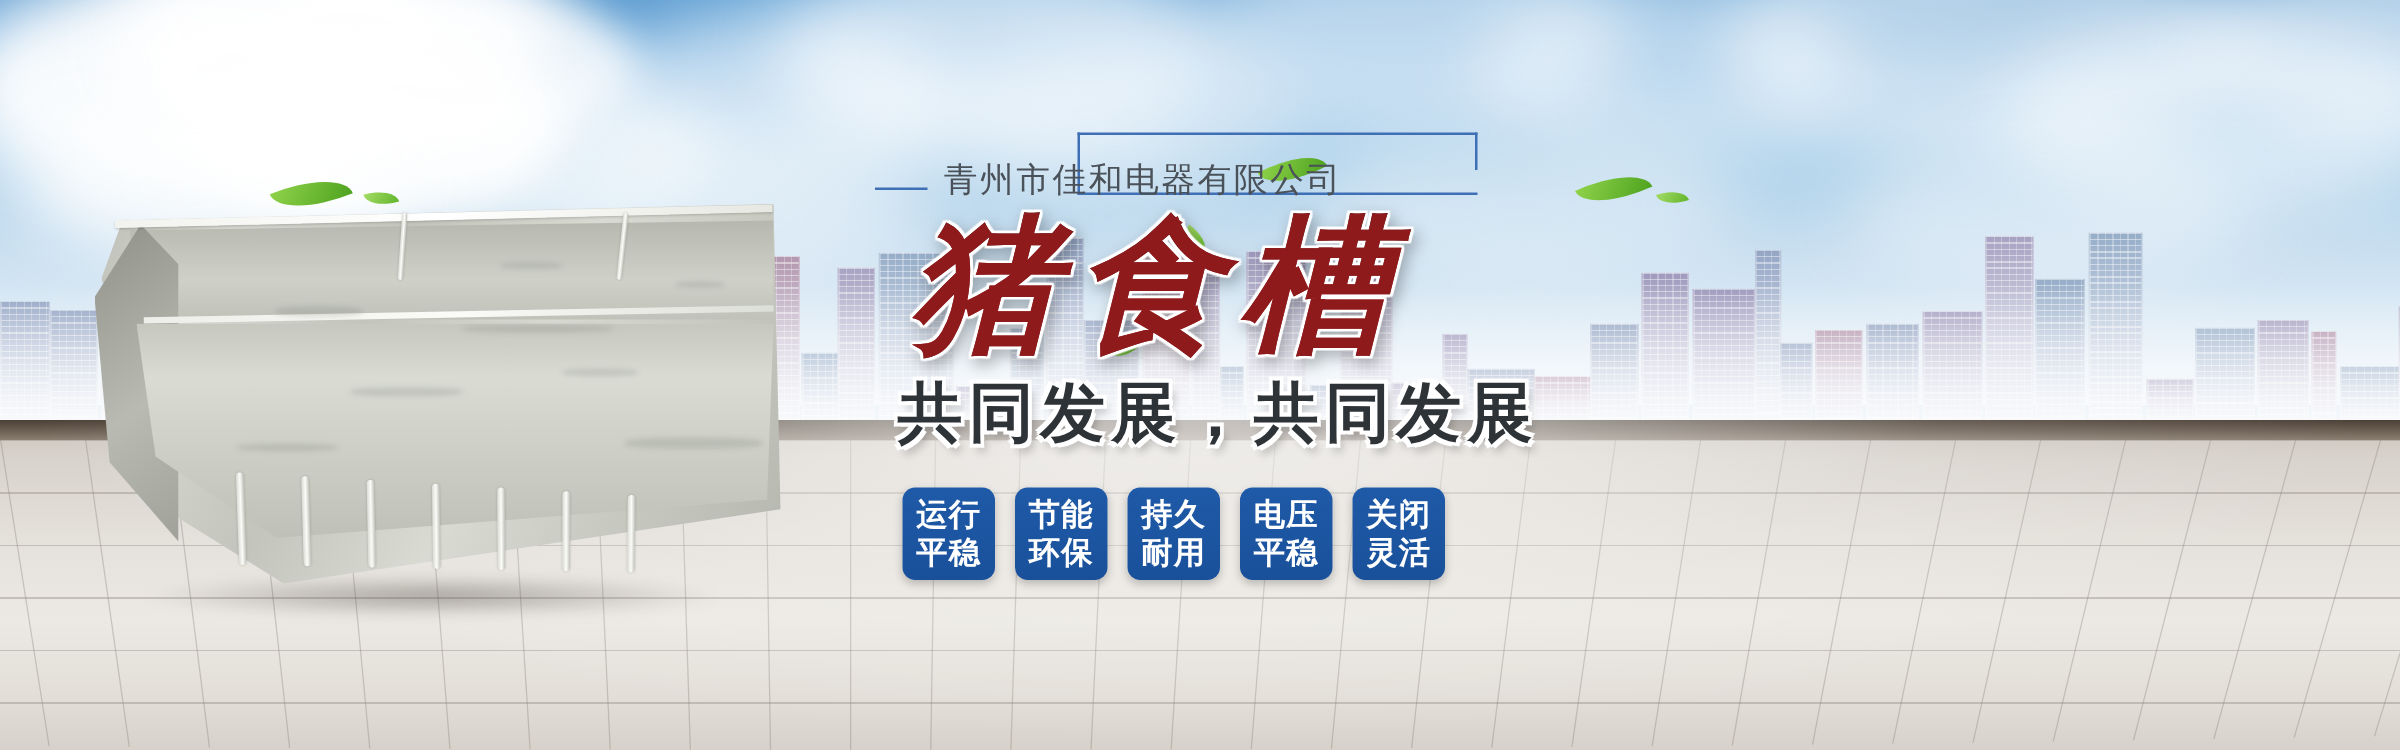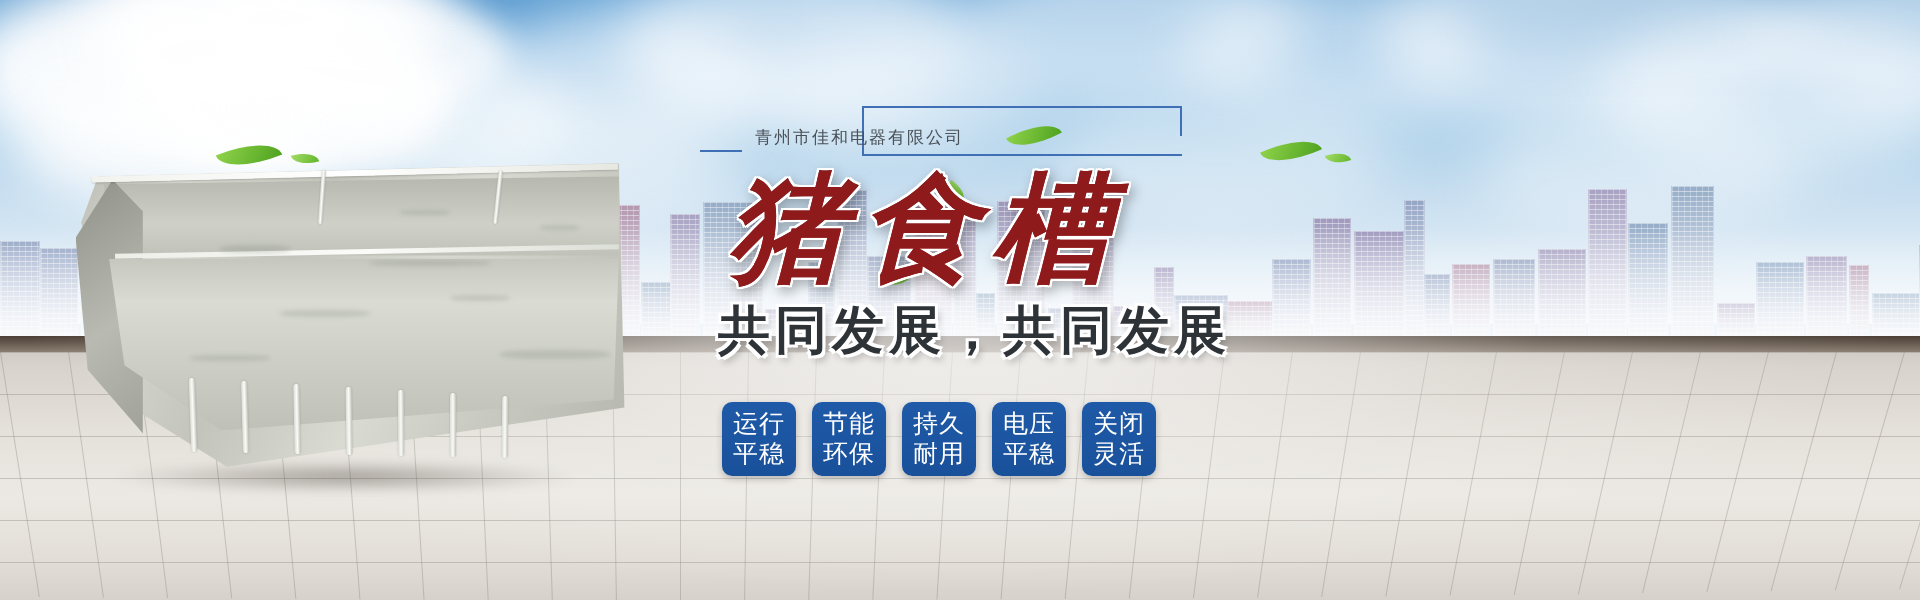--- a/index.html
+++ b/index.html
@@ -138,21 +138,21 @@
     border:2px solid #3f6fb5;border-right:none;
   }
   .frame-r{
     position:absolute;left:480px;top:6px;width:2px;height:30px;background:#3f6fb5;
   }
   .frame-line{
     position:absolute;left:0px;top:50px;width:42px;height:2px;background:#3f6fb5;
   }
   .company{
     position:absolute;left:55px;top:26px;
-    font-size:17px;color:#4a5158;letter-spacing:2px;white-space:nowrap;
+    font-size:27px;color:#4a5158;letter-spacing:2px;white-space:nowrap;
     font-family:"DejaVu Sans","Liberation Sans",sans-serif;
   }
 
   .headline{
     position:relative;margin-top:8px;margin-left:28px;
     font-size:118px;line-height:1.05;font-weight:bold;letter-spacing:14px;
     font-family:"DejaVu Serif","Liberation Serif",serif;
     font-style:italic;
     color:#8f1a1c;
     background:linear-gradient(to bottom,#3a2426 0%,#7d1416 40%,#a8282a 72%,#6d1214 100%);
@@ -170,21 +170,21 @@
     color:#2e3338;
     font-family:"DejaVu Sans","Liberation Sans",sans-serif;
     text-shadow:
       2px 0 0 #fff,-2px 0 0 #fff,0 2px 0 #fff,0 -2px 0 #fff,
       2px 2px 0 #fff,-2px 2px 0 #fff,2px -2px 0 #fff,-2px -2px 0 #fff,
       3px 3px 0 #fff,-3px 3px 0 #fff,3px -3px 0 #fff,-3px -3px 0 #fff,
       4px 6px 7px rgba(0,0,0,.25);
   }
 
   .badges{
-    display:flex;gap:16px;margin-top:36px;margin-left:22px;
+    display:flex;gap:16px;margin-top:24px;margin-left:22px;font-weight:bold;
   }
   .badge{
     width:74px;height:74px;border-radius:10px;
     background:linear-gradient(to bottom,#1f5aa8,#19509a);
     box-shadow:0 3px 7px rgba(0,0,0,.22);
     display:flex;flex-direction:column;align-items:center;justify-content:center;
     color:#fff;font-size:25px;line-height:1.2;letter-spacing:1px;
     font-family:"DejaVu Sans","Liberation Sans",sans-serif;
   }
   .badge span{display:block;}

